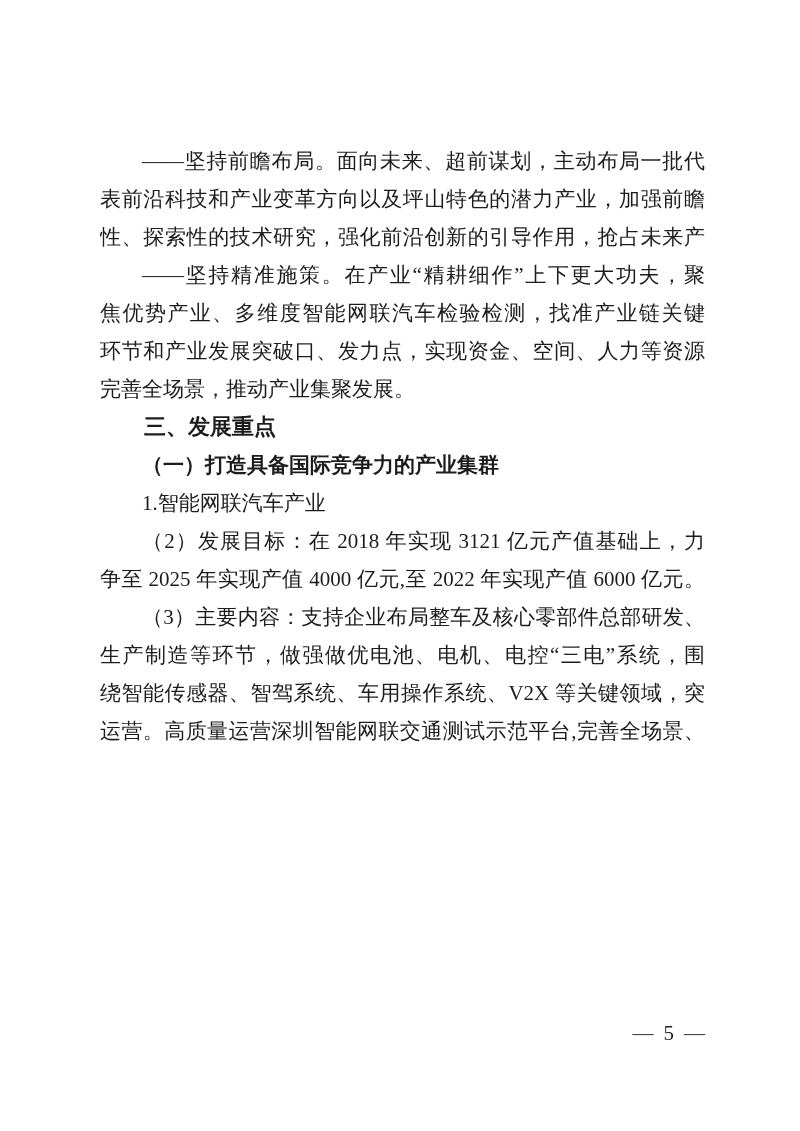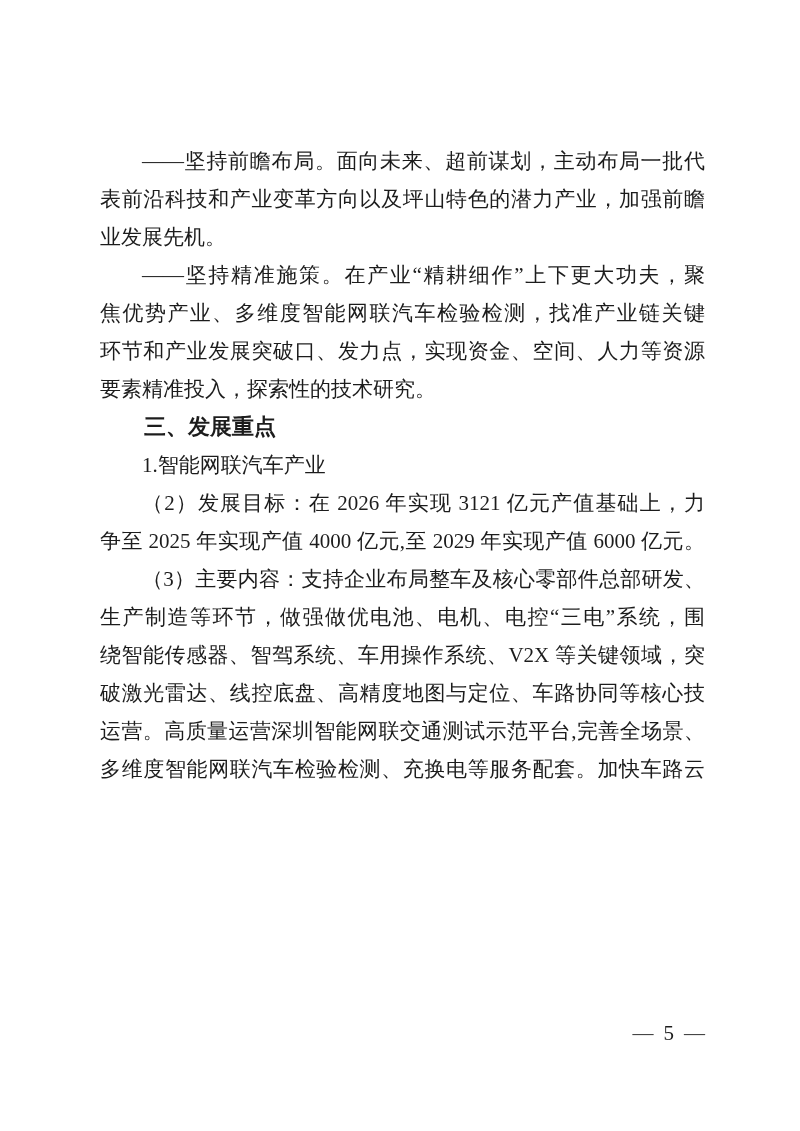--- a/index.html
+++ b/index.html
@@ -62,41 +62,42 @@
   }
 </style>
 </head>
 <body>
 
 <div class="page">
   <main class="doc">
       <div class="blk blk-body">
         <div class="line first">——坚持前瞻布局。面向未来、超前谋划，主动布局一批代</div>
         <div class="line">表前沿科技和产业变革方向以及坪山特色的潜力产业，加强前瞻</div>
-        <div class="line end">业发展先机。</div>
+        <div class="line">性、探索性的技术研究，强化前沿创新的引导作用，抢占未来产</div>
       </div>
       <div class="blk blk-body">
         <div class="line first">——坚持精准施策。在产业“精耕细作”上下更大功夫，聚</div>
         <div class="line">焦优势产业、多维度智能网联汽车检验检测，找准产业链关键</div>
         <div class="line">环节和产业发展突破口、发力点，实现资金、空间、人力等资源</div>
-        <div class="line end">要素精准投入，探索性的技术研究。</div>
+        <div class="line end">完善全场景，推动产业集聚发展。</div>
       </div>
       <div class="blk heading-hei">
         <div class="line first end">三、发展重点</div>
+      </div>
+      <div class="blk heading-kai">
+        <div class="line first end">（一）打造具备国际竞争力的产业集群</div>
       </div>
       <div class="blk heading-sub">
         <div class="line first end">1.智能网联汽车产业</div>
       </div>
       <div class="blk blk-body">
-        <div class="line first">（2）发展目标：在 2026 年实现 3121 亿元产值基础上，力</div>
-        <div class="line">争至 2025 年实现产值 4000 亿元,至 2029 年实现产值 6000 亿元。</div>
+        <div class="line first">（2）发展目标：在 2018 年实现 3121 亿元产值基础上，力</div>
+        <div class="line">争至 2025 年实现产值 4000 亿元,至 2022 年实现产值 6000 亿元。</div>
       </div>
       <div class="blk blk-body">
         <div class="line first">（3）主要内容：支持企业布局整车及核心零部件总部研发、</div>
         <div class="line">生产制造等环节，做强做优电池、电机、电控“三电”系统，围</div>
         <div class="line">绕智能传感器、智驾系统、车用操作系统、V2X 等关键领域，突</div>
-        <div class="line">破激光雷达、线控底盘、高精度地图与定位、车路协同等核心技</div>
         <div class="line">运营。高质量运营深圳智能网联交通测试示范平台,完善全场景、</div>
-        <div class="line">多维度智能网联汽车检验检测、充换电等服务配套。加快车路云</div>
       </div>
     </main>
   <div class="footer"><span>—</span><span class="num">5</span><span>—</span></div>
 </div>
 
 </body></html>

